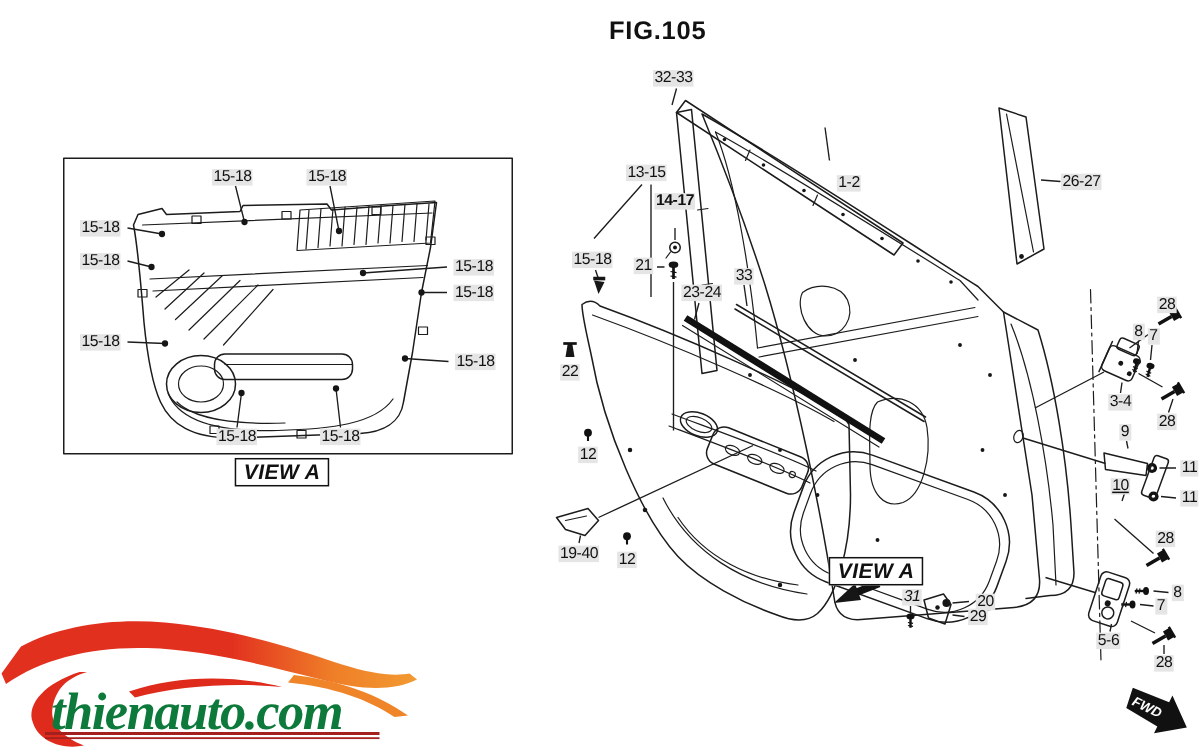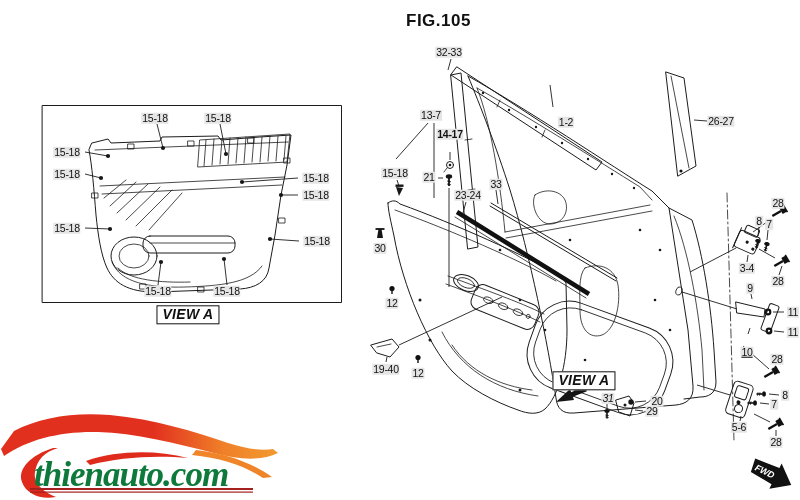--- a/index.html
+++ b/index.html
@@ -324,43 +324,43 @@
       <div class="callout" style="left: 316px; top: 195px;">15-18</div>
       <div class="callout" style="left: 317px; top: 241px;">15-18</div>
       <div class="callout" style="left: 158px; top: 291px;">15-18</div>
       <div class="callout" style="left: 227px; top: 291px;">15-18</div>
     </div>
 
 <div class="callouts">
 
 <div class="callout" style="left: 449px; top: 52px;">32-33</div>
       <div class="callout" style="left: 566px; top: 78px; margin-top: 44px;">1-2</div>
-      <div class="callout" style="left: 431px; top: 115px;">13-7</div>
+      <div class="callout" style="left: 431px; top: 115px;">13-15</div>
       <div class="callout" style="left: 450px; top: 134px; font-weight: bold;">14-17</div>
       <div class="callout" style="left: 395px; top: 173px;">15-18</div>
       <div class="callout" style="left: 429px; top: 177px;">21</div>
       <div class="callout" style="left: 468px; top: 195px;">23-24</div>
       <div class="callout" style="left: 496px; top: 184px;">33</div>
       <div class="callout" style="left: 721px; top: 121px;">26-27</div>
-      <div class="callout" style="left: 380px; top: 248px;">30</div>
+      <div class="callout" style="left: 380px; top: 248px;">22</div>
       <div class="callout" style="left: 392px; top: 303px;">12</div>
       <div class="callout" style="left: 386px; top: 369px;">19-40</div>
       <div class="callout" style="left: 418px; top: 373px;">12</div>
       <div class="callout" style="left: 608px; top: 398px; font-style: italic;">31</div>
       <div class="callout" style="left: 657px; top: 401px;">20</div>
       <div class="callout" style="left: 652px; top: 411px;">29</div>
       <div class="callout" style="left: 778px; top: 203px;">28</div>
       <div class="callout" style="left: 759px; top: 221px;">8</div>
       <div class="callout" style="left: 769px; top: 224px;">7</div>
       <div class="callout" style="left: 747px; top: 268px;">3-4</div>
       <div class="callout" style="left: 778px; top: 281px;">28</div>
       <div class="callout" style="left: 750px; top: 288px;">9</div>
       <div class="callout" style="left: 793px; top: 312px;">11</div>
       <div class="callout" style="left: 793px; top: 332px;">11</div>
-      <div class="callout" style="left: 747px; top: 352px; text-decoration: underline;">10</div>
+      <div class="callout" style="left: 747px; top: 324px; text-decoration: underline;">10</div>
       <div class="callout" style="left: 777px; top: 359px;">28</div>
       <div class="callout" style="left: 785px; top: 395px;">8</div>
       <div class="callout" style="left: 774px; top: 404px;">7</div>
       <div class="callout" style="left: 739px; top: 427px;">5-6</div>
       <div class="callout" style="left: 776px; top: 442px;">28</div>
     </div>
 
 <div class="view-badge" style="left:188px;top:315px;">VIEW A</div>
 <div class="view-badge" style="left:584px;top:381px;">VIEW A</div>
 

